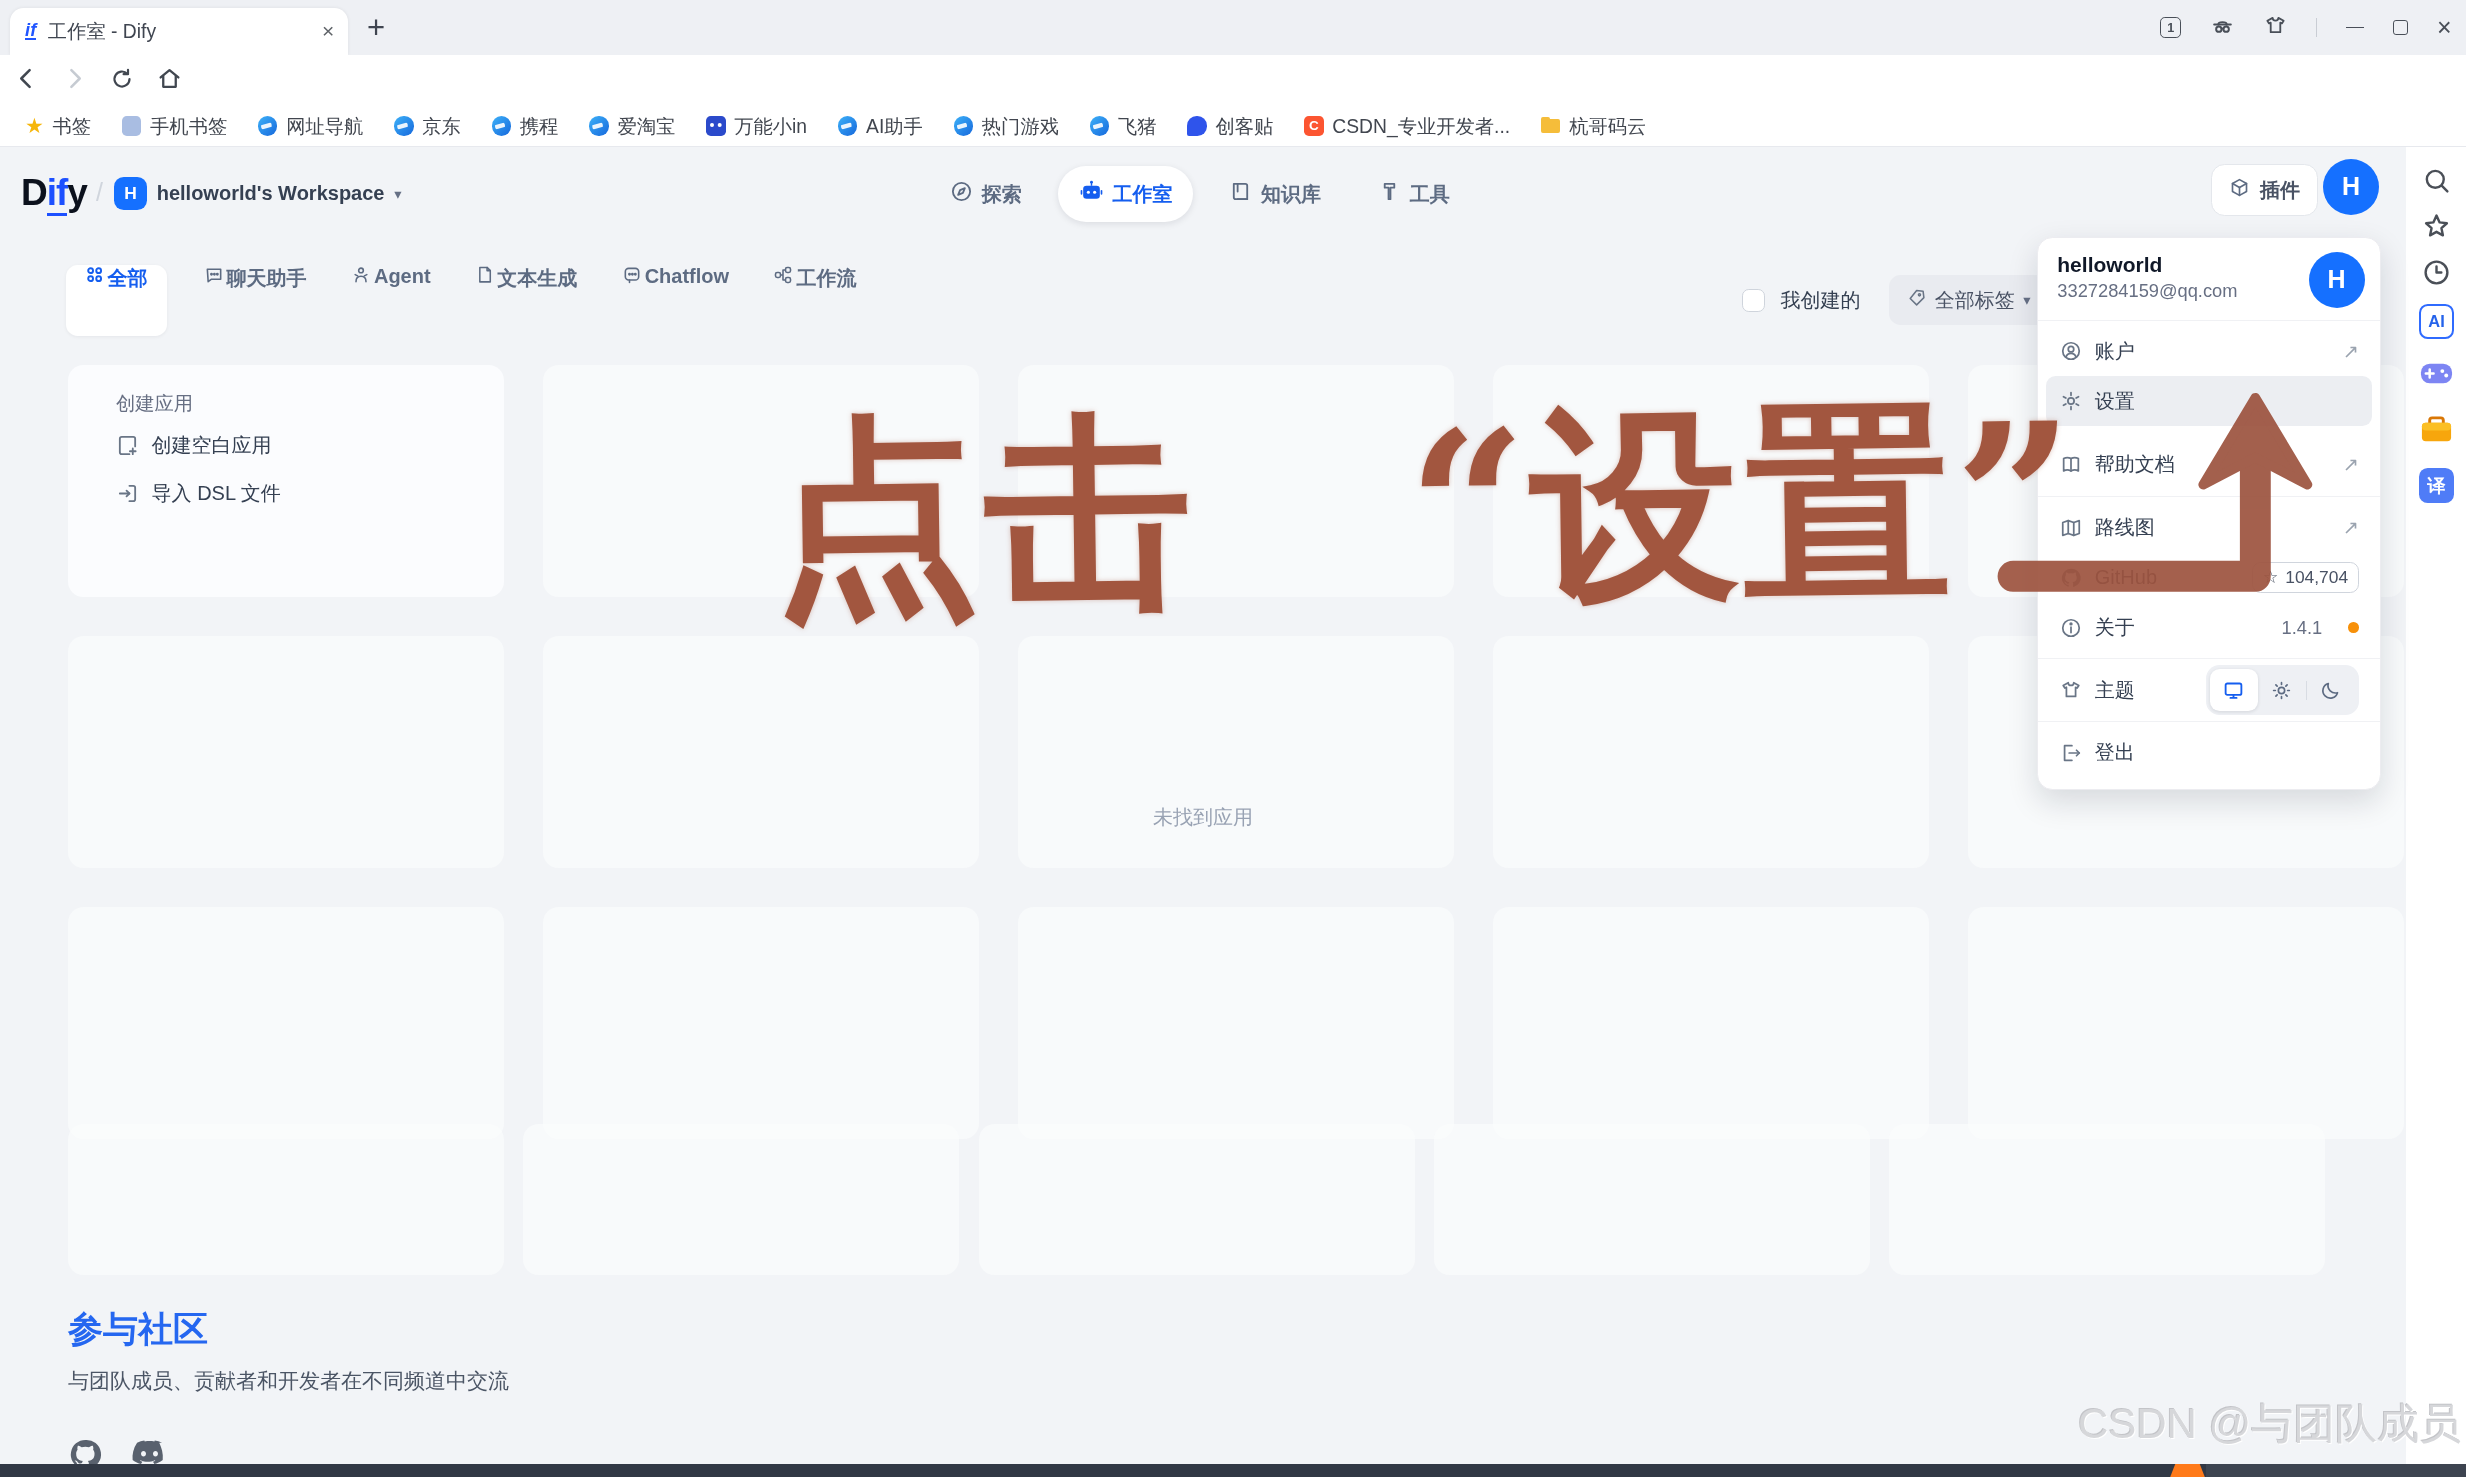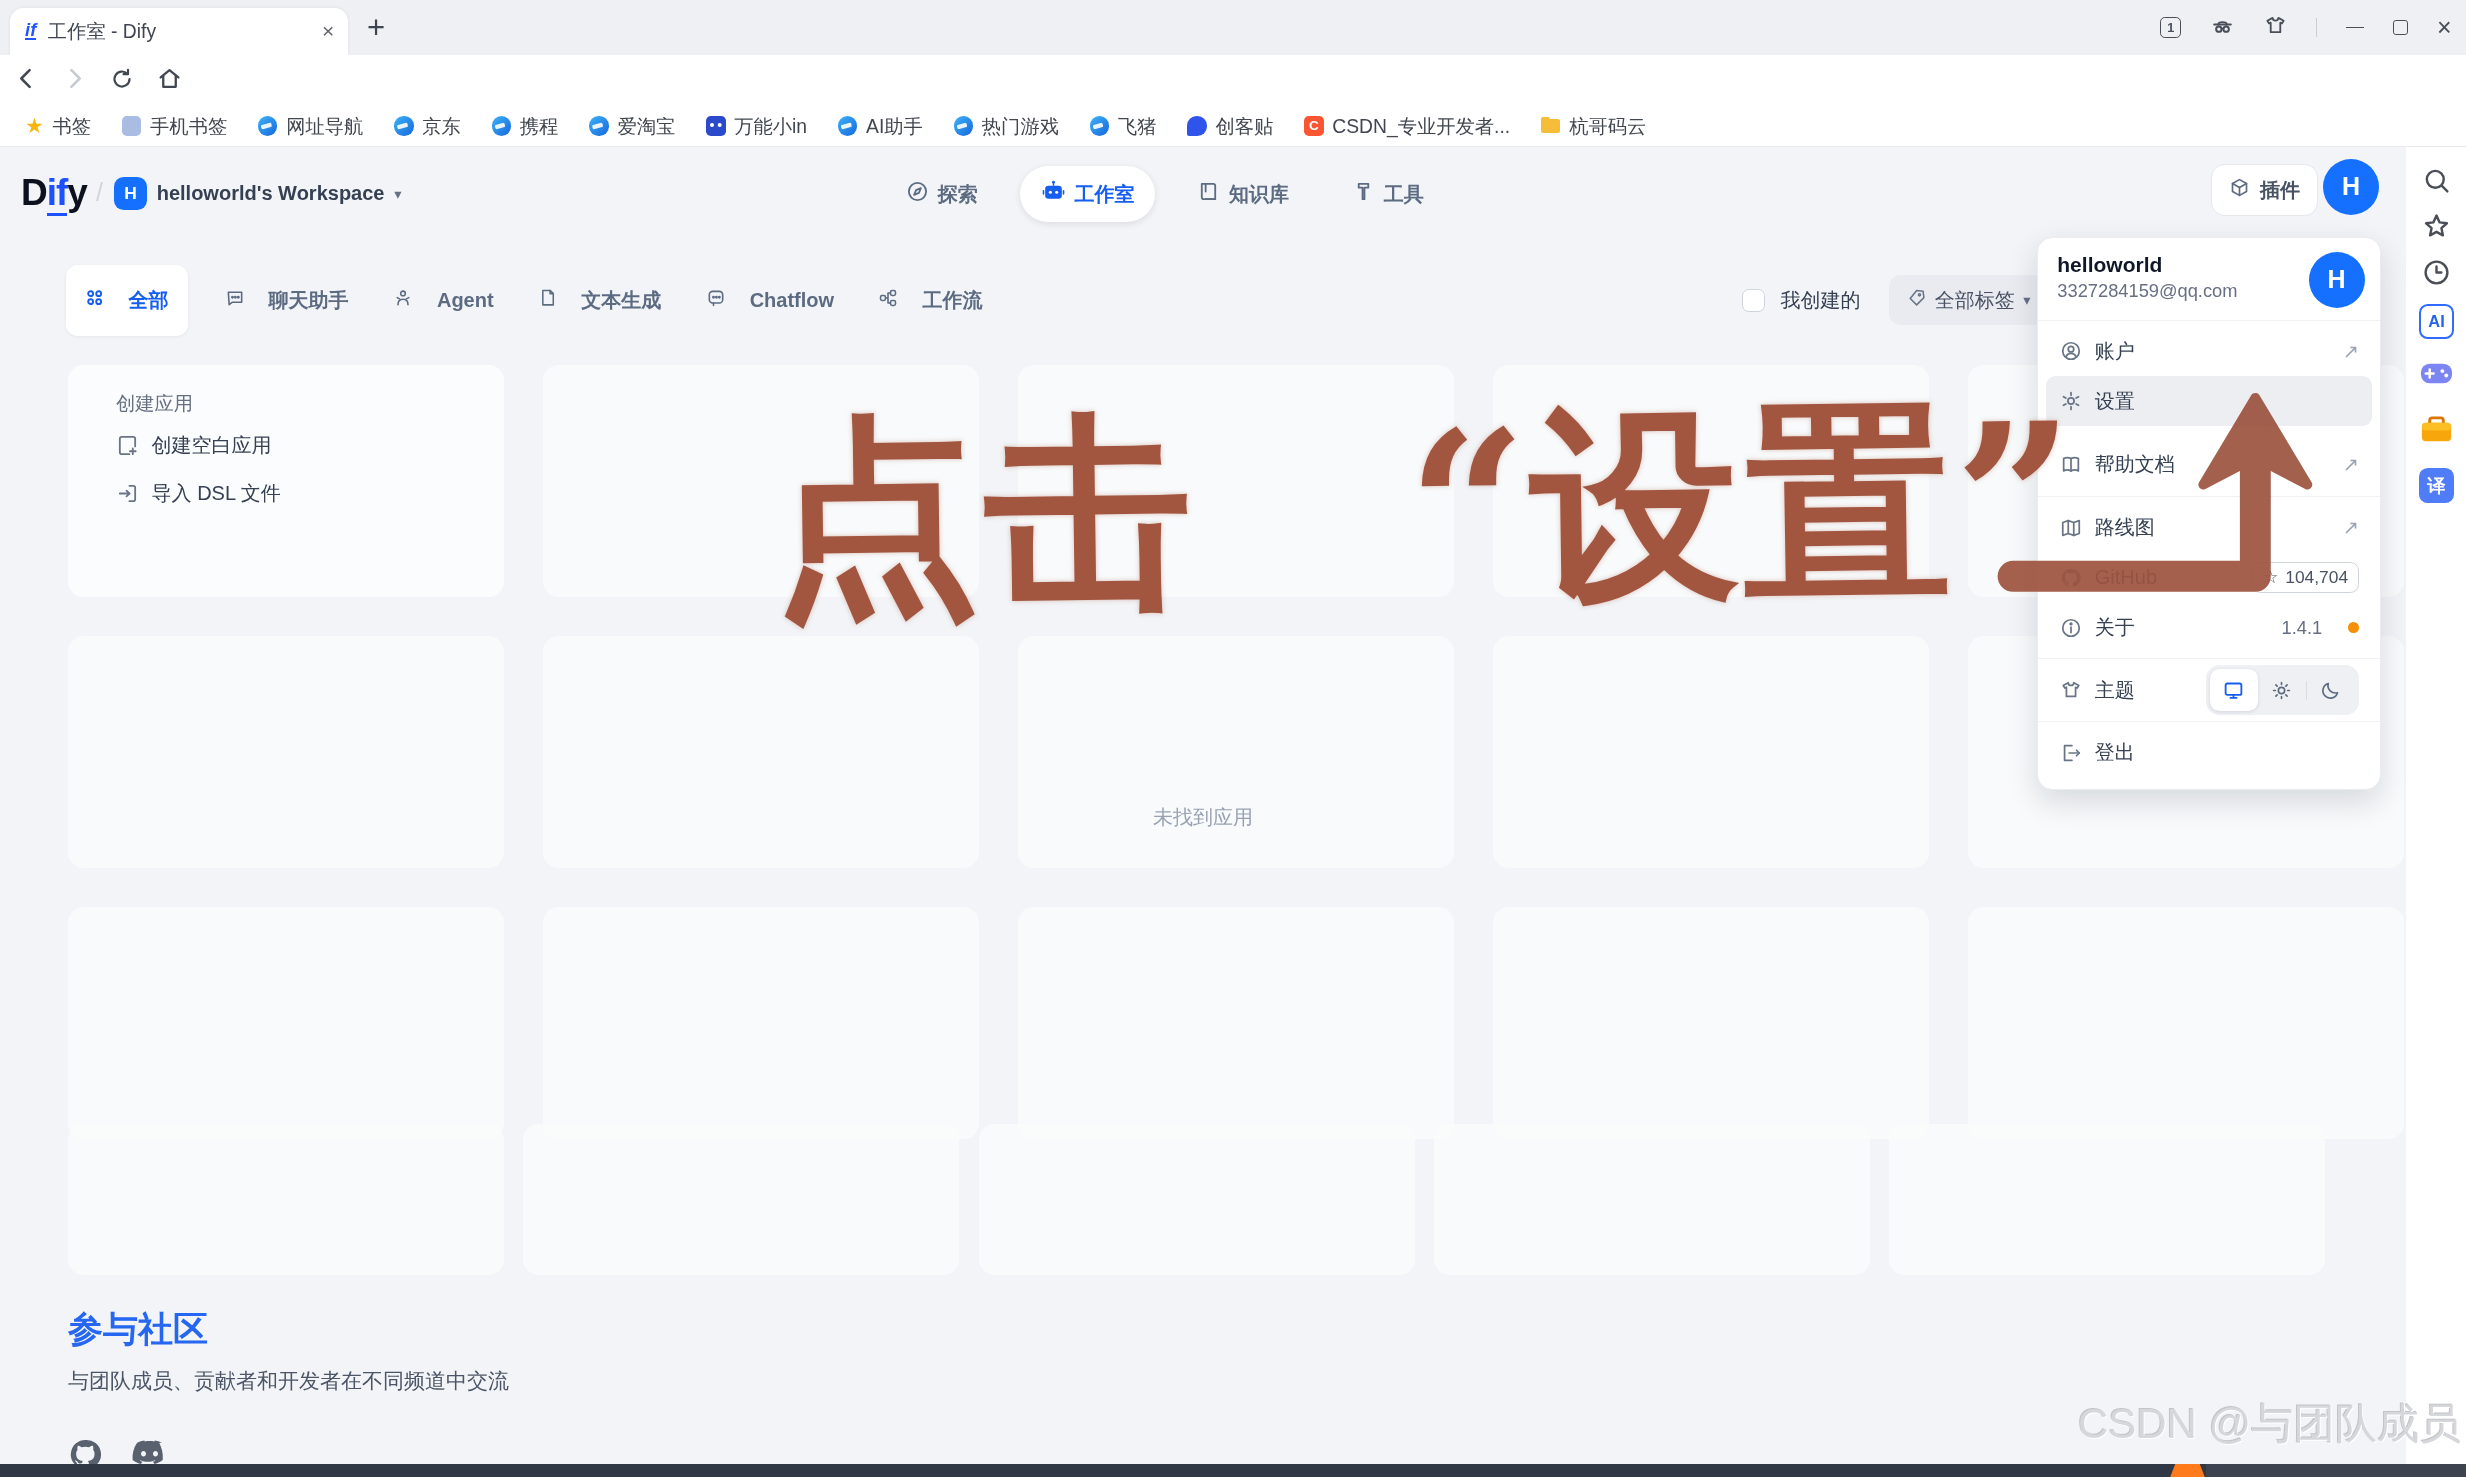--- a/index.html
+++ b/index.html
@@ -57,29 +57,29 @@
   .page { position:absolute; left:0; top:147px; width:2406px; height:1317px; background:#f2f4f7; }
 
   .logo { position:absolute; left:21px; top:25px; font-size:37px; font-weight:800; letter-spacing:-1px; color:#0c111d; }
   .logo .if { color:#1d50ff; border-bottom:3.9px solid #1d50ff; }
   .hslash { position:absolute; left:96px; top:31px; font-size:25px; color:#d0d5dd; }
   .ws { position:absolute; left:114px; top:30px; display:flex; align-items:center; gap:9.7px; }
   .ws-av { width:33px; height:33px; border-radius:9.7px; background:#1570ff; color:#fff; font-size:17.4px; font-weight:700; display:flex; align-items:center; justify-content:center; }
   .ws-name { font-size:20px; font-weight:600; color:#354052; }
   .chev { font-size:14.5px; color:#667085; }
 
-  .nav { position:absolute; left:885px; top:19.3px; height:56px; display:flex; align-items:center; gap:21px; }
+  .nav { position:absolute; left:929px; top:19.3px; height:56px; display:flex; align-items:center; gap:15px; }
   .nav-item { display:flex; align-items:center; gap:8.7px; height:56px; padding:0 21px; font-size:20px; font-weight:600; color:#5d6b82; border-radius:28px; }
   .nav-item.active { background:#fff; color:#155eef; box-shadow:0 1.9px 7.7px rgba(16,24,40,.1); }
 
   .plugins { position:absolute; left:2211px; top:17.4px; height:52px; padding:0 17.4px; display:flex; align-items:center; gap:9.7px; background:#fff; border:1px solid #e4e7ec; border-radius:13.5px; font-size:20px; color:#495264; font-weight:600; }
   .avatar-h { position:absolute; left:2323px; top:11.6px; width:56px; height:56px; border-radius:50%; background:#1570ff; color:#fff; font-size:25px; font-weight:700; display:flex; align-items:center; justify-content:center; }
 
   .ftabs { position:absolute; left:66px; top:126px; height:54px; display:flex; align-items:center; gap:29px; }
-  .ftab { display:flex; align-items:center; gap:24px; font-size:20px; font-weight:600; color:#5d6b82; padding:0 7.7px; height:71px; }
+  .ftab { display:flex; gap:3px; font-size:20px; font-weight:600; color:#5d6b82; padding:0 7.7px; height:71px; }
   .ftab.active { background:#fff; color:#155eef; border-radius:11.6px; padding:0 19.3px; box-shadow:0 1px 3.9px rgba(16,24,40,.06); }
   .fright { position:absolute; left:1742px; top:126px; height:54px; display:flex; align-items:center; gap:15.4px; }
   .cbx { width:23px; height:23px; border:1.4px solid #cfd4dc; border-radius:6.8px; background:#fff; }
   .cbx-lbl { font-size:20px; color:#354052; }
   .tagpill { display:flex; align-items:center; gap:8.7px; height:50px; padding:0 17.4px; background:#e9ebf0; border-radius:11.6px; font-size:20px; color:#495264; margin-left:13.5px; }
 
   .grid1 { position:absolute; left:68px; top:218px; display:grid; grid-template-columns:repeat(5,436px); column-gap:19.3px; row-gap:21px;gap:39px; }
   .grid2 { position:absolute; left:68px; top:977px; display:grid; grid-template-columns:repeat(5,436px); column-gap:19.3px; }
   .card { width:436px; height:232px; background:rgba(252,253,254,.6); border-radius:15.4px; }
   .card.short { height:151px; }

